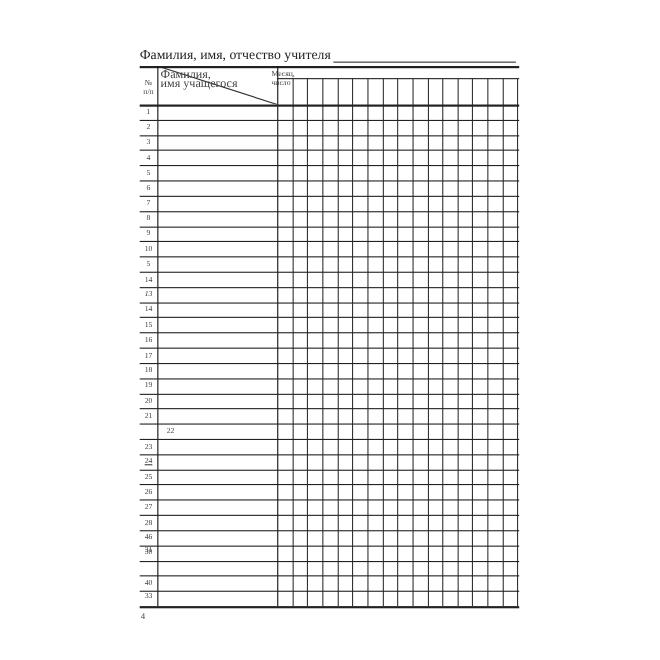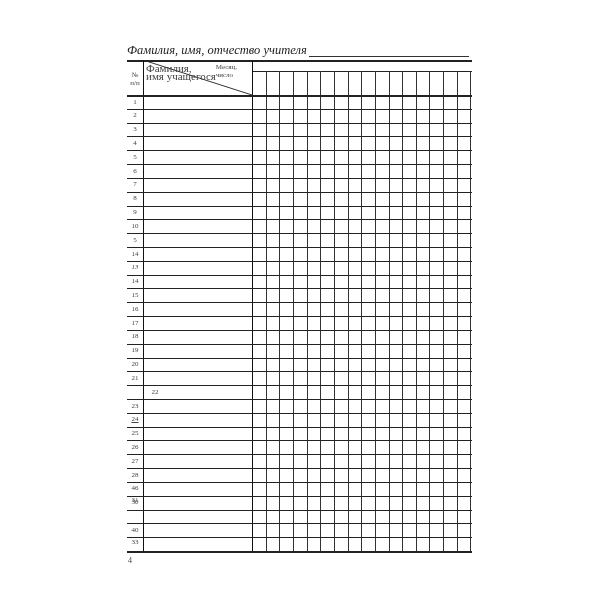--- a/index.html
+++ b/index.html
@@ -1,26 +1,26 @@
 <!DOCTYPE html>
 <html><head>
 <meta charset="utf-8">
 <style>
   html, body { margin:0; padding:0; background:#ffffff; }
   body { width:600px; height:600px; position:relative; overflow:hidden; font-family:"Liberation Serif", serif; color:#222; }
-  .title-row { position:absolute; left:127px; top:41px; width:342px; height:16px; display:flex; align-items:flex-end;font-style:italic; }
+  .title-row { position:absolute; left:127px; top:41px; width:342px; height:16px; display:flex; align-items:flex-end; }
   .title-text { font-size:12.5px; white-space:nowrap; line-height:14px; }
   .title-line { flex:1; border-bottom:1px solid #333; margin-left:2px; height:13px; }
   .table { position:absolute; left:127px; top:60px; width:345px; height:491px; }
   .hline { position:absolute; height:0; border-top:1px solid #222; }
   .vline { position:absolute; width:0; border-left:1px solid #333; }
   .thick { border-top-width:2px; }
   .vthick { border-left-width:1.5px; border-color:#111; }
   .num-head { position:absolute; left:0; top:11px; width:16px; text-align:center; font-size:7px; line-height:8px; color:#444; }
-  .month-head { position:absolute; right:235px; top:3px; font-size:7px; line-height:8px; color:#444; }
+  .month-head { position:absolute; right:204px; top:3px; font-size:7px; line-height:8px; color:#444; }
   .name-head { position:absolute; left:19px; top:4px; font-size:11px; line-height:8px; color:#444; }
   .diag { position:absolute; left:16px; top:0; width:109px; height:35px; }
   .rownum { position:absolute; left:0; width:16px; text-align:center; font-size:7px; color:#444; line-height:13px; }
   .pagenum { position:absolute; left:128px; top:556px; font-size:8px; color:#444; }
 </style>
 </head>
 <body>
 
 <div class="title-row">
   <span class="title-text">Фамилия, имя, отчество учителя</span>

